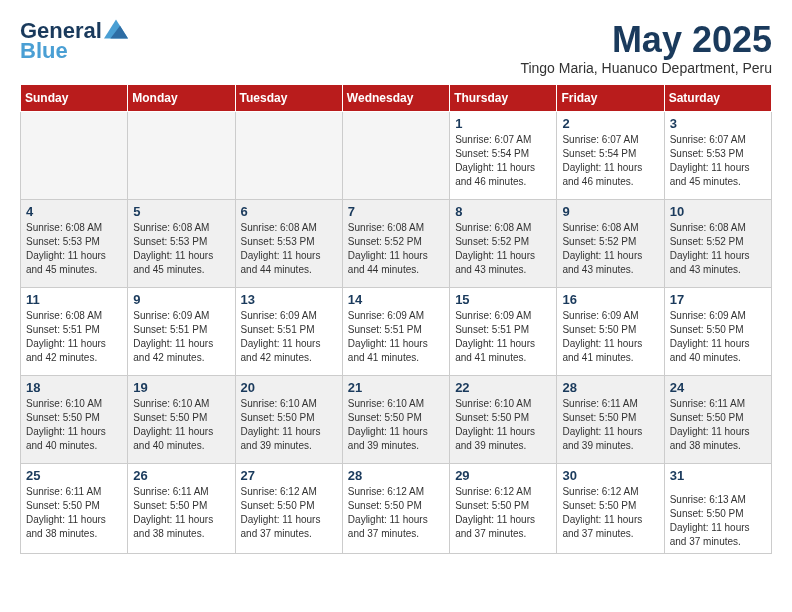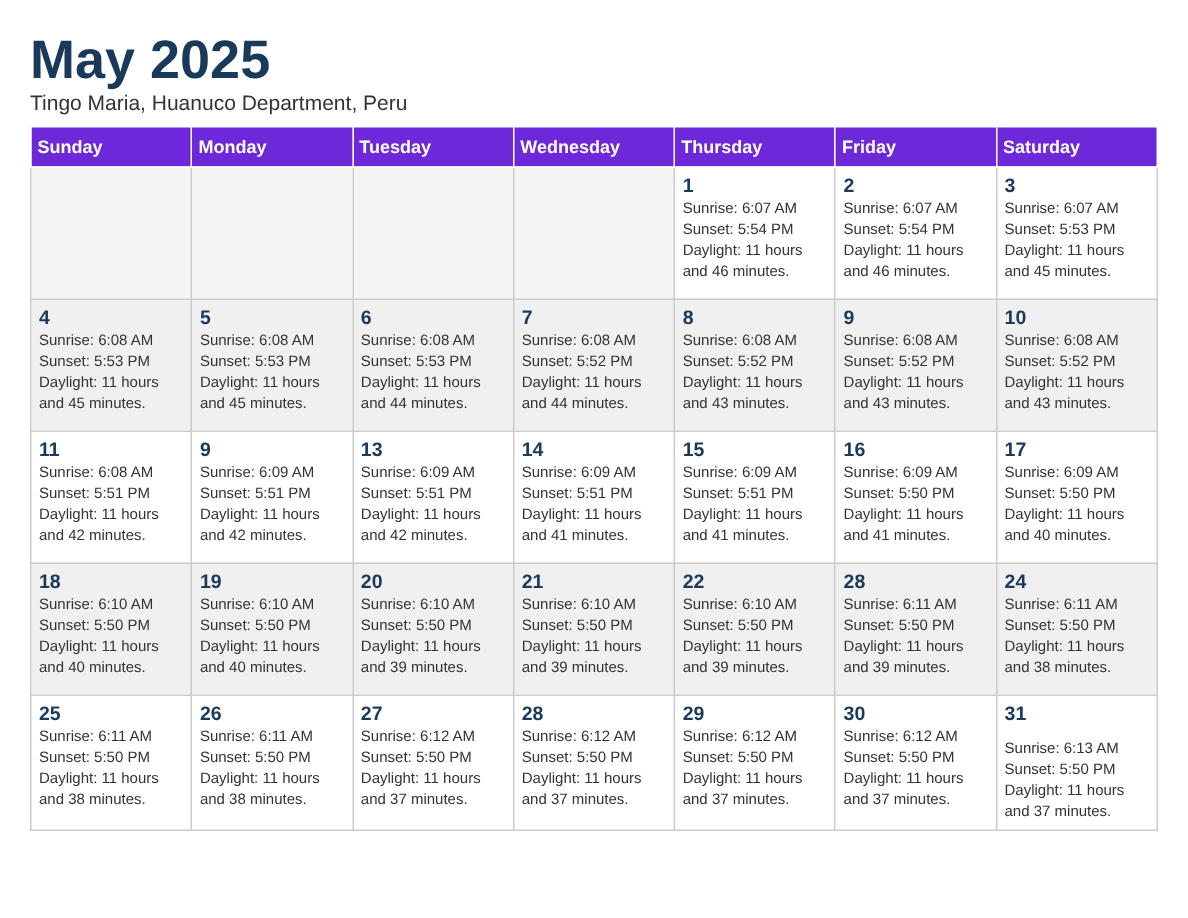--- a/index.html
+++ b/index.html
@@ -26,39 +26,39 @@
       color: #1a3a5c;
       line-height: 1;
     }
     .logo-icon {
       width: 24px;
       height: 20px;
       margin-left: 2px;
       margin-top: -4px;
     }
     .title-block {
-      text-align: left;
+      text-align: right;
     }
     .month-title {
       font-size: 36px;
       font-weight: bold;
       color: #1a3a5c;
       line-height: 1.1;
     }
     .subtitle {
       font-size: 14px;
       color: #333;
     }
     table {
       width: 100%;
       border-collapse: collapse;
       margin-top: 8px;
     }
     th {
-      background-color: #6d28d9;
+      background-color: #b91c1c;
       color: #fff;
       font-size: 12px;
       font-weight: bold;
       padding: 6px 4px;
       text-align: left;
       border: 1px solid #fff;
     }
     td {
       border: 1px solid #ccc;
       vertical-align: top;
@@ -85,20 +85,34 @@
     .day-info {
       font-size: 10px;
       color: #333;
       line-height: 1.4;
     }
   </style>
 </head>
 <body>
 
 <div class="header">
+  <div class="logo">
+    <div>
+      <div style="display:flex;align-items:center;">
+        <span class="logo-text">General</span>
+        <svg class="logo-icon" viewBox="0 0 30 24" xmlns="http://www.w3.org/2000/svg">
+          <polygon points="0,24 15,0 30,24" fill="#4a9fd4"></polygon>
+          <polygon points="8,24 20,8 30,24" fill="#2e6da4"></polygon>
+        </svg>
+      </div>
+      <div style="display:flex;align-items:center;margin-top:-2px;">
+        <span class="logo-text" style="color:#4a9fd4;font-size:22px;">Blue</span>
+      </div>
+    </div>
+  </div>
   <div class="title-block">
     <div class="month-title">May 2025</div>
     <div class="subtitle">Tingo Maria, Huanuco Department, Peru</div>
   </div>
 </div>
 
 <table>
   <thead>
     <tr>
     <th>Sunday</th>

